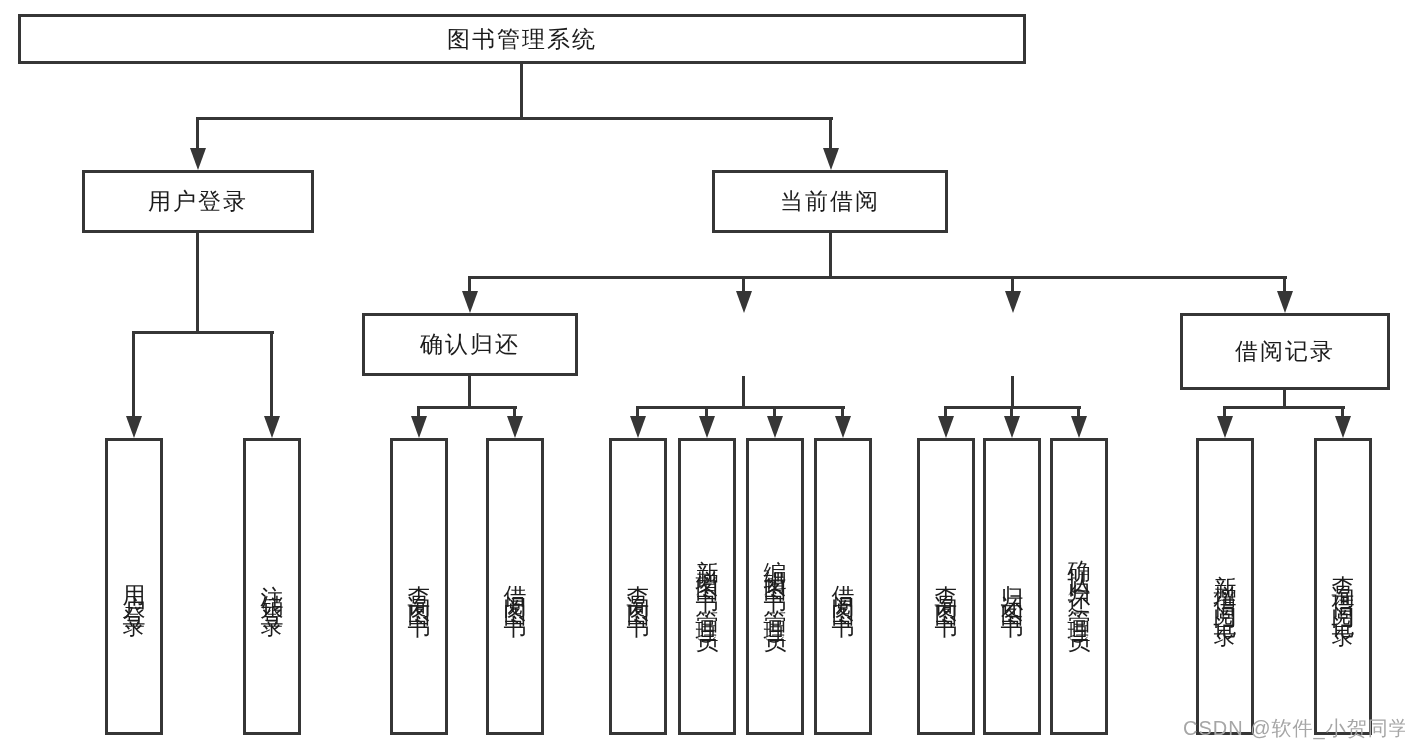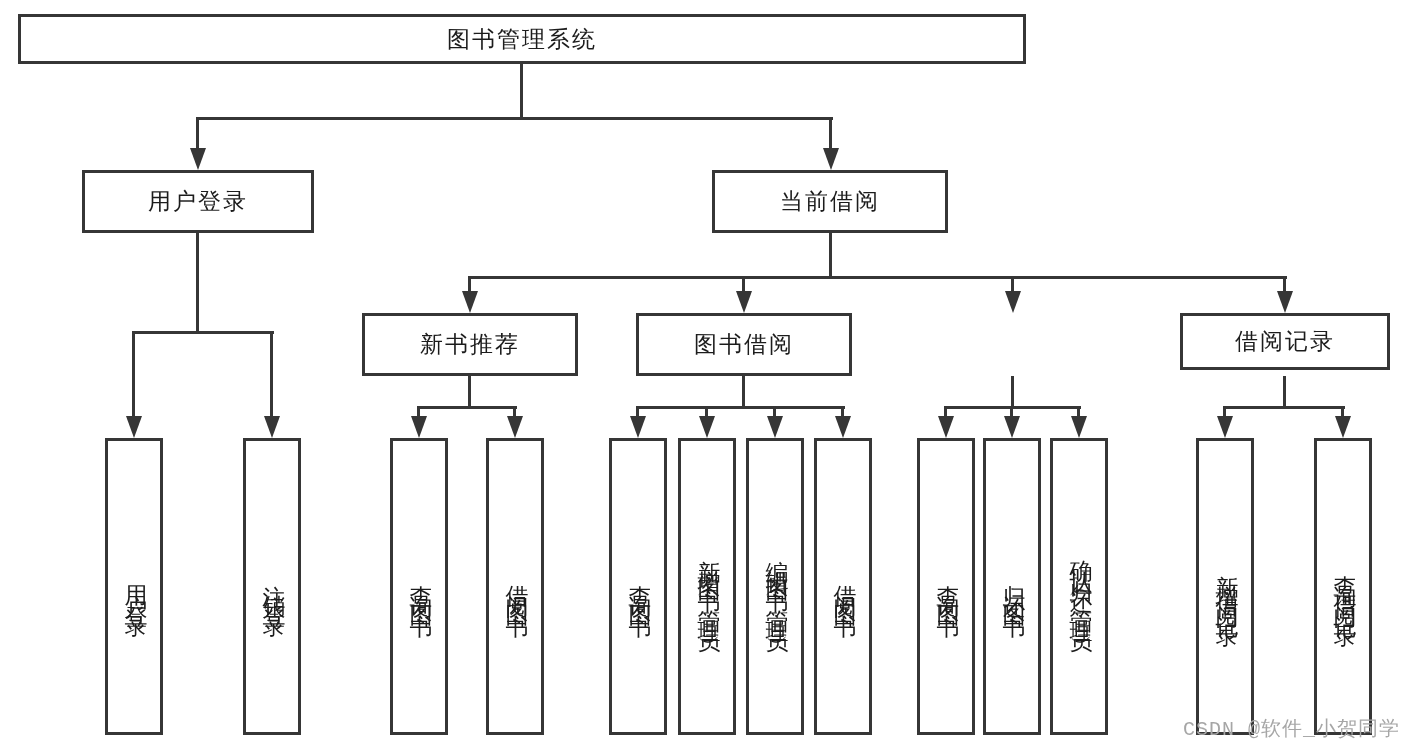--- a/index.html
+++ b/index.html
@@ -8,21 +8,21 @@
     --bg:#ffffff;
     --wm:#a6a6a6;
   }
   html,body{margin:0;padding:0;background:#fff;}
   #canvas{
     position:relative;
     width:1405px;
     height:747px;
     background:var(--bg);
     overflow:hidden;
-    font-family:Liberation Mono, monospace;
+    font-family:Liberation Sans, sans-serif;
   }
   .node{
     position:absolute;
     box-sizing:border-box;
     border:3px solid var(--line);
     background:#fff;
     display:flex;
     align-items:center;
     justify-content:center;
     z-index:2;
@@ -109,26 +109,23 @@
   <div class="v" style="left:468px;top:276px;height:17px"></div>
   <div class="v" style="left:742px;top:276px;height:17px"></div>
   <div class="v" style="left:1011px;top:276px;height:17px"></div>
   <div class="v" style="left:1283px;top:276px;height:17px"></div>
   <div class="arr" style="left:462px;top:291px"></div>
   <div class="arr" style="left:736px;top:291px"></div>
   <div class="arr" style="left:1005px;top:291px"></div>
   <div class="arr" style="left:1277px;top:291px"></div>
 
   <div class="node" style="left:362px;top:313px;width:216px;height:63px">
-    <span class="lbl">新书推荐</span>
-  </div>
-  <div class="node" style="left:636px;top:313px;width:216px;height:63px">
-    <span class="lbl">图书借阅</span>
-  </div>
-  <div class="node" style="left:1180px;top:313px;width:210px;height:57px">
+    <span class="lbl">确认归还</span>
+  </div>
+  <div class="node" style="left:1180px;top:313px;width:210px;height:77px">
     <span class="lbl">借阅记录</span>
   </div>
 
   <div class="v" style="left:468px;top:376px;height:33px"></div>
   <div class="h" style="left:417px;top:406px;width:100px"></div>
   <div class="v" style="left:417px;top:406px;height:11px"></div>
   <div class="v" style="left:513px;top:406px;height:11px"></div>
   <div class="arr" style="left:411px;top:416px"></div>
   <div class="arr" style="left:507px;top:416px"></div>
 

